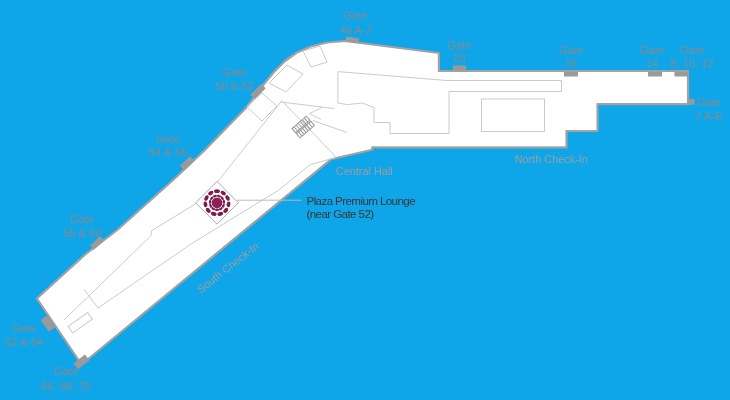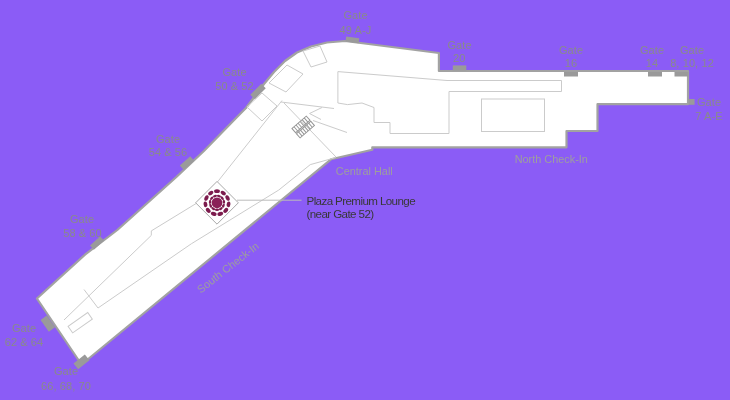--- a/index.html
+++ b/index.html
@@ -1,16 +1,16 @@
 <!DOCTYPE html>
 <html><head>
 <meta charset="utf-8">
 <style>
   html,body{margin:0;padding:0;background:#ffffff;}
-  .wrap{width:730px;height:400px;position:relative;overflow:hidden;background:#8b5cf6;}
+  .wrap{width:730px;height:400px;position:relative;overflow:hidden;background:#0ea5e9;}
   text{font-family:"Liberation Sans",sans-serif;}
   .gl{fill:#8a8a8a;font-size:11px;letter-spacing:0.1px;}
   .hl{fill:#9e9e9e;font-size:10.9px;}
   .dk{fill:#383838;font-size:11.6px;letter-spacing:-0.6px;}
 </style>
 </head>
 <body>
 <div class="wrap">
 <svg width="730" height="400" viewBox="0 0 730 400" xmlns="http://www.w3.org/2000/svg">
 

